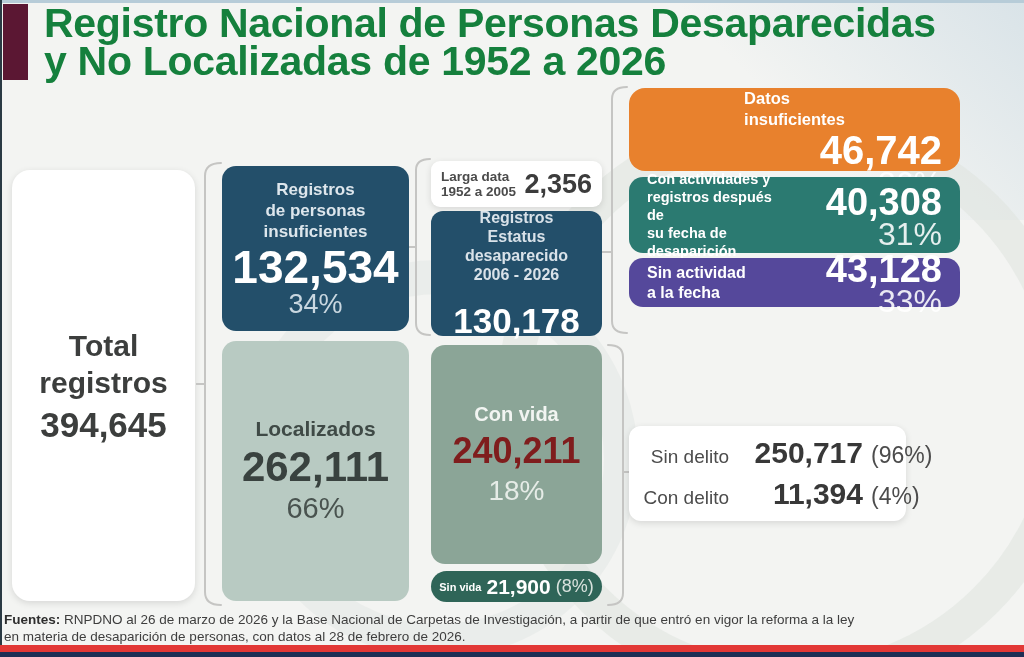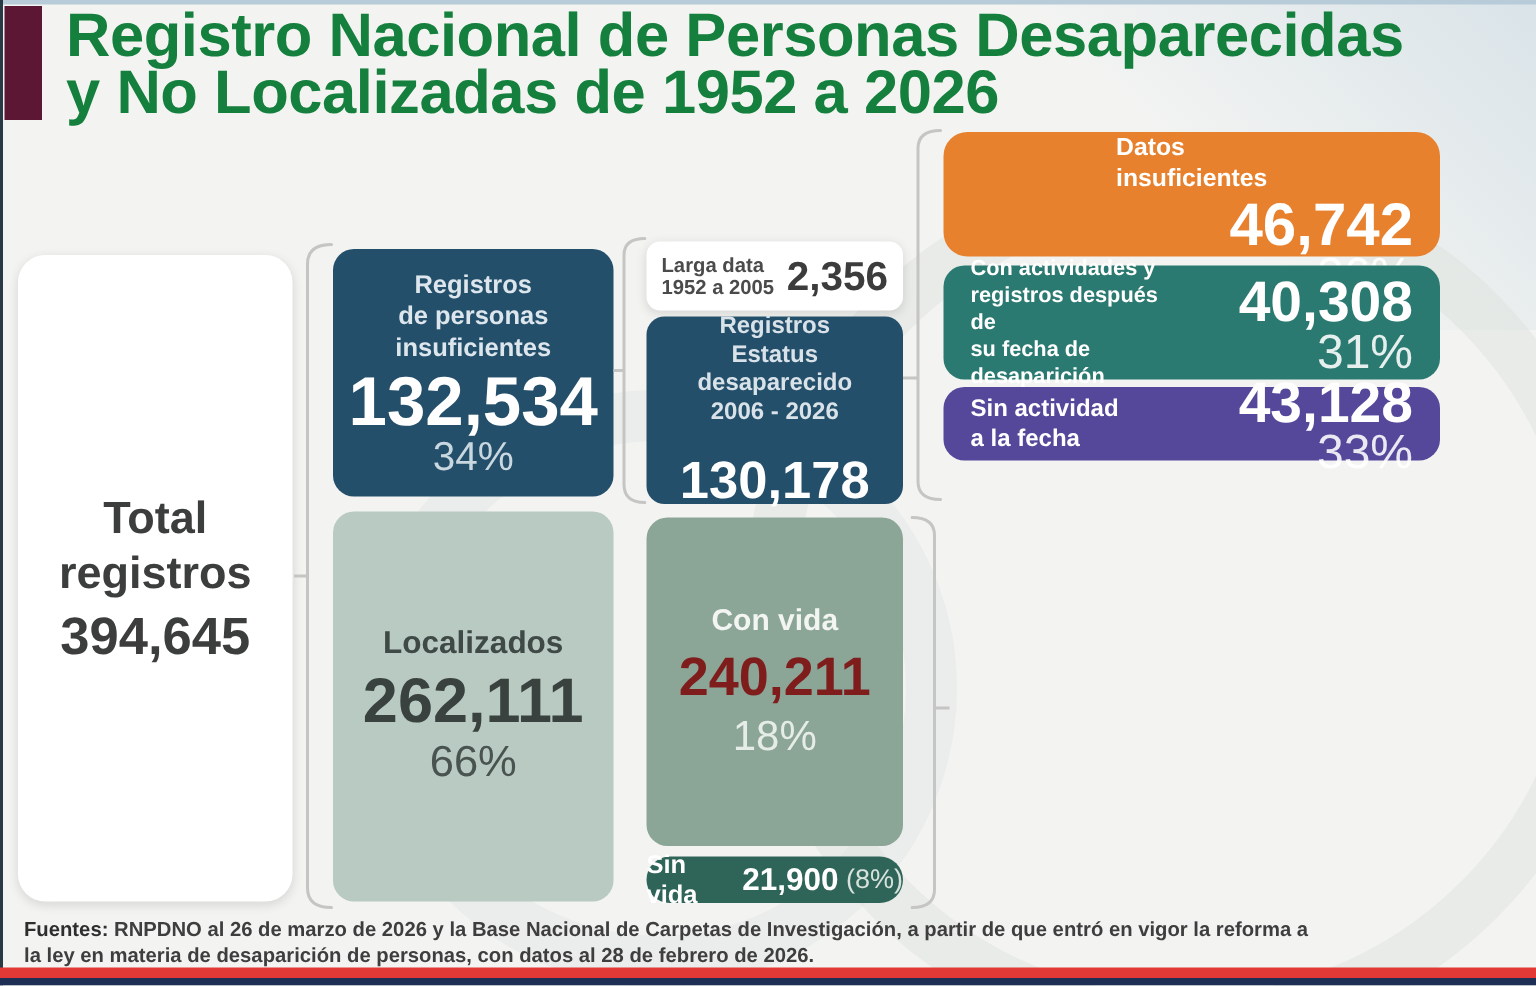--- a/index.html
+++ b/index.html
@@ -57,21 +57,21 @@
   .boxB2 .val{font-size:35px;font-weight:bold;color:#ffffff;line-height:38px;margin-top:18px;text-align:right;}
 
   .boxB3{left:431px;top:345px;width:171px;height:219px;background:#8ba597;}
   .boxB3 .lbl{font-size:20px;font-weight:bold;color:#f2f5f2;}
   .boxB3 .val{font-size:36px;font-weight:bold;color:#7f1d1d;line-height:46px;margin-top:2px;}
   .boxB3 .pct{font-size:28px;color:#e6ece7;line-height:33px;}
 
   .pill{left:431px;top:571px;width:171px;height:31px;background:#2f6558;border-radius:16px;
     display:flex;align-items:baseline;justify-content:center;padding-top:0;}
   .pill .wrap{display:flex;align-items:baseline;gap:5px;height:31px;}
-  .pill .lbl{font-size:17px;font-weight:bold;color:#ffffff;align-self:center;}
+  .pill .lbl{font-size:11px;font-weight:bold;color:#ffffff;align-self:center;}
   .pill .val{font-size:21px;font-weight:bold;color:#ffffff;align-self:center;}
   .pill .pct{font-size:18px;color:#d8e2dd;align-self:center;}
 
   
   .catbox{display:flex;align-items:center;padding:0 18px;border-radius:16px;}
   .catbox .lbl{font-weight:bold;color:#ffffff;text-align:left;}
   .catbox .nums{margin-left:auto;text-align:right;}
   .catbox .val{font-size:40px;font-weight:bold;color:#ffffff;line-height:40px;}
   .catbox .pct{font-size:32px;color:rgba(255,255,255,0.88);line-height:27px;}
 
@@ -88,21 +88,21 @@
   .delito-box{left:629px;top:426px;width:277px;height:95px;border-radius:12px;
     display:flex;flex-direction:column;justify-content:center;gap:7px;padding:0 14px;}
   .delito-row{display:grid;grid-template-columns:86px 128px 56px;align-items:baseline;column-gap:6px;}
   .delito-row .lbl{font-size:19px;color:#4c4c4c;text-align:right;}
   .delito-row .val{font-size:30px;font-weight:bold;color:#383838;text-align:right;}
   .delito-row .pct{font-size:23px;color:#4c4c4c;text-align:left;padding-left:2px;}
 
   .bracket{position:absolute;}
   .bracket path{stroke:#c5c5c3;stroke-width:2;fill:none;stroke-linecap:round;}
 
-  .footer{position:absolute;left:16px;top:611px;width:860px;font-size:13.5px;color:#3e3e3e;line-height:17px;font-weight:bold;}
+  .footer{position:absolute;left:4px;top:611px;width:860px;font-size:13.5px;color:#3e3e3e;line-height:17px;}
   .footer b{color:#2e2e2e;}
 
   .stripe-red{position:absolute;left:0;top:645px;width:1024px;height:7px;background:#e23836;}
   .stripe-navy{position:absolute;left:0;top:652px;width:1024px;height:5px;background:#1d2f55;}
 </style>
 </head>
 <body>
 
 <div class="stage">
 
@@ -211,20 +211,32 @@
     <div class="nums">
       <div class="val">43,128</div>
       <div class="pct">33%</div>
     </div>
   </div>
 
   <svg class="bracket" style="left:607px;top:344px;" width="26" height="262" viewBox="0 0 26 262">
     <path d="M 1 1 Q 16 1 16 13 L 16 249 Q 16 261 1 261 M 16 128 L 26 128"></path>
   </svg>
 
+  <div class="card white-card delito-box">
+    <div class="delito-row">
+      <span class="lbl">Sin delito</span>
+      <span class="val">250,717</span>
+      <span class="pct">(96%)</span>
+    </div>
+    <div class="delito-row">
+      <span class="lbl">Con delito</span>
+      <span class="val">11,394</span>
+      <span class="pct">(4%)</span>
+    </div>
+  </div>
 
   <div class="footer">
     <b>Fuentes:</b><span> RNPDNO al 26 de marzo de 2026 y la Base Nacional de Carpetas de Investigación, a partir de que entró en vigor la reforma a la ley en materia de desaparición de personas, con datos al 28 de febrero de 2026.</span>
   </div>
 
   <div class="stripe-red"></div>
   <div class="stripe-navy"></div>
 
 </div>
 

